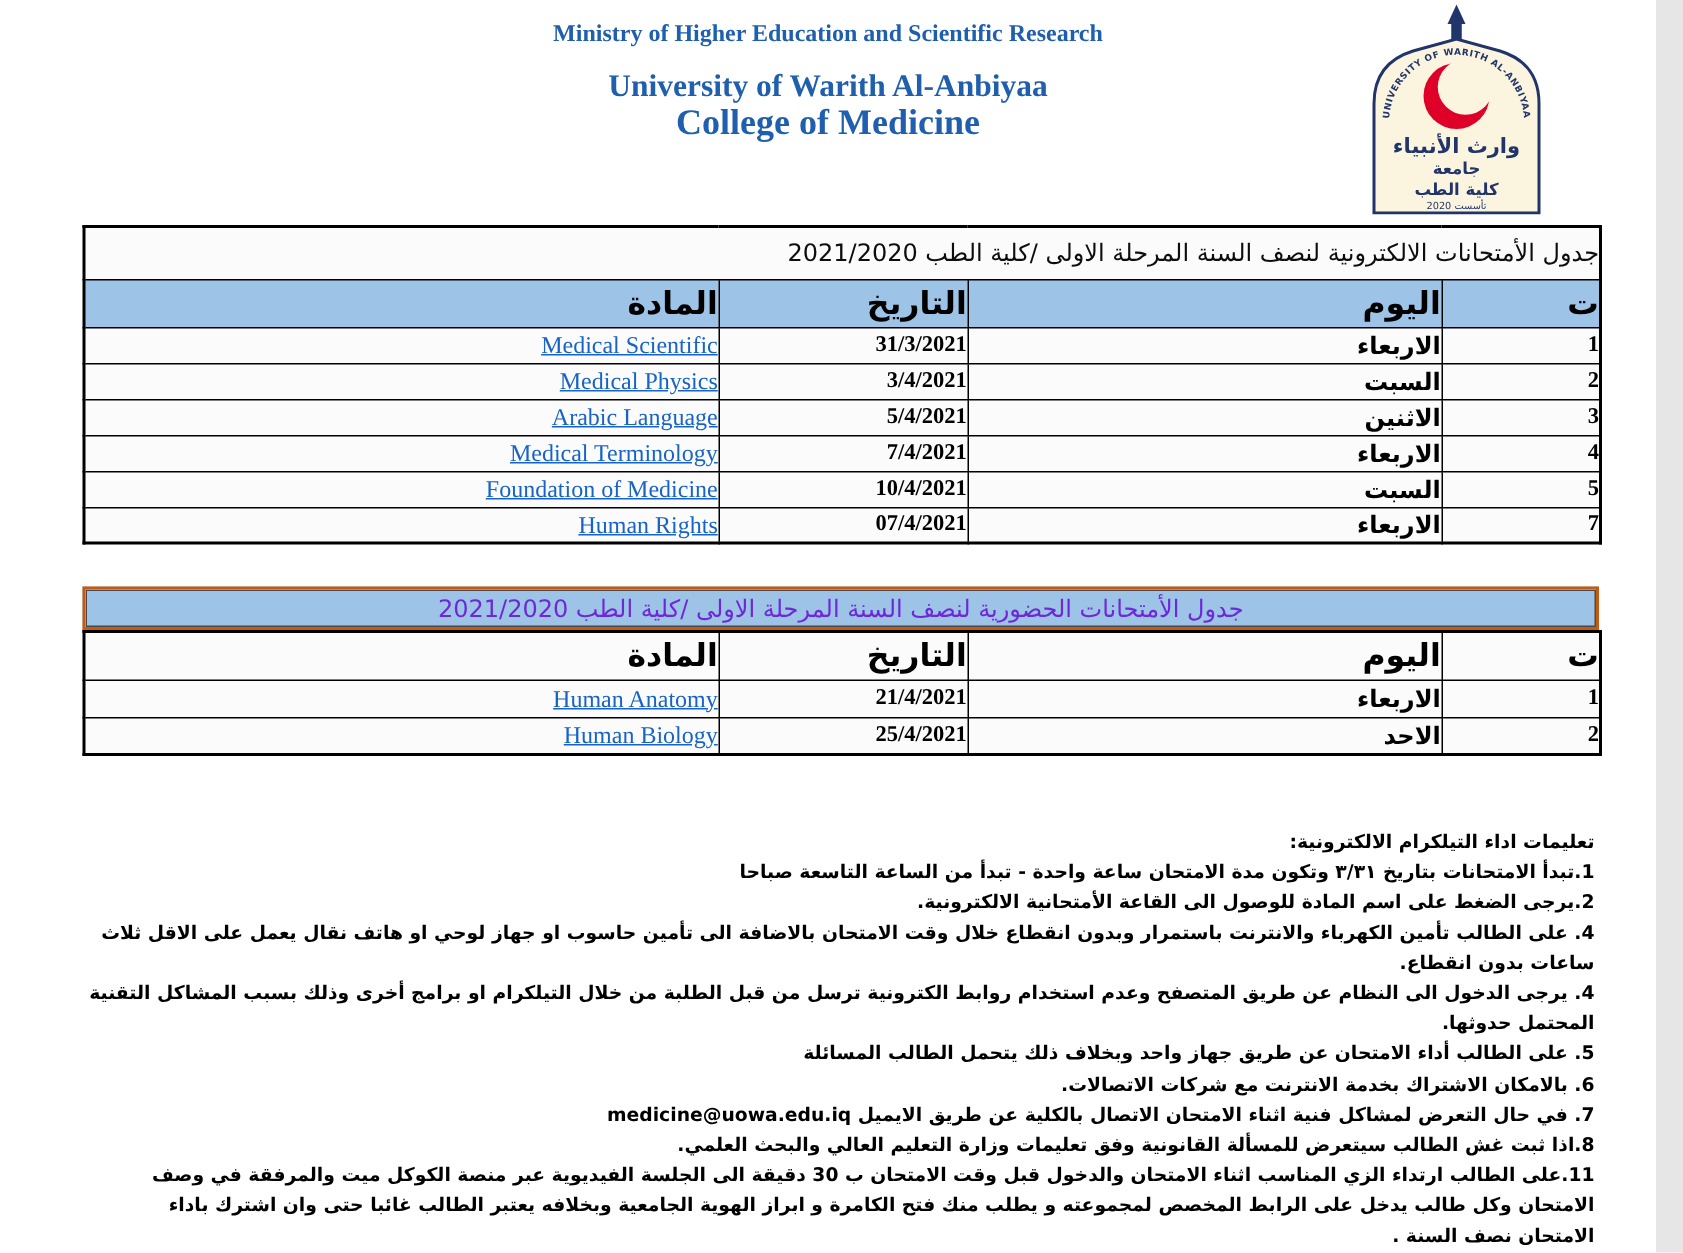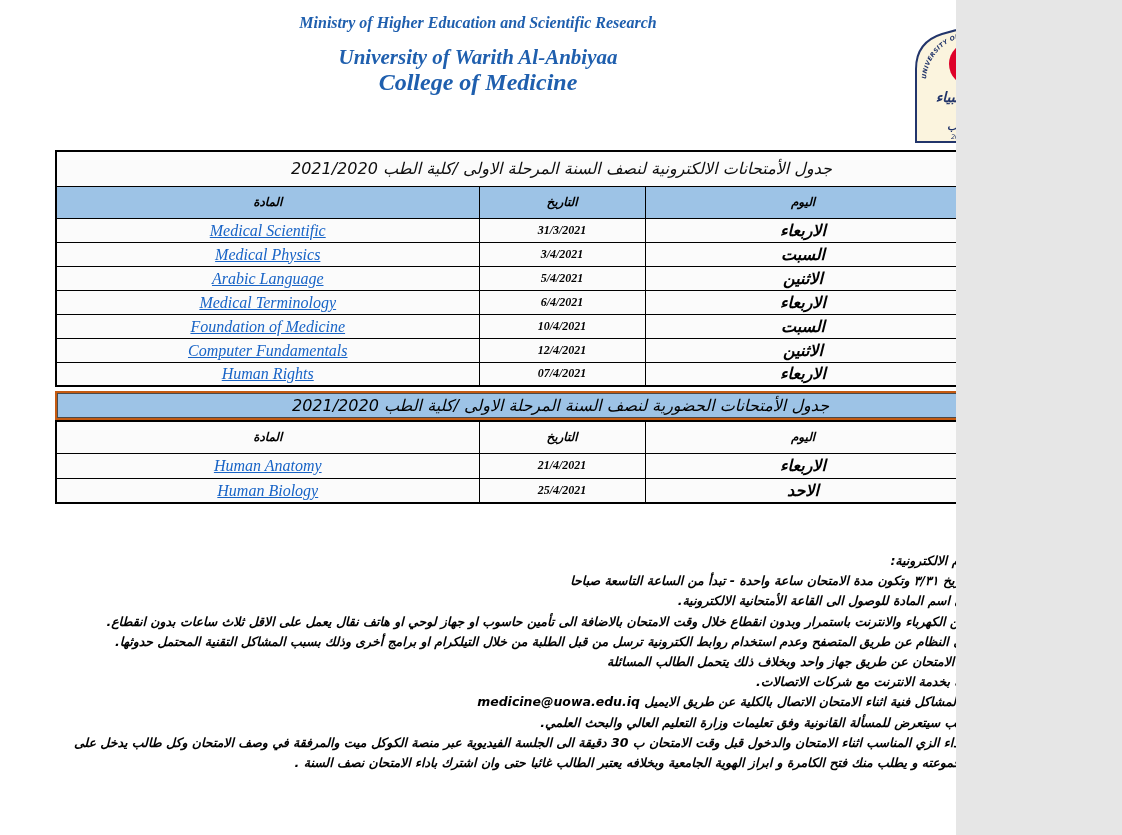--- a/index.html
+++ b/index.html
@@ -1,52 +1,52 @@
 <!DOCTYPE html>
 <html><head>
 <meta charset="utf-8">
 <style>
   * { margin:0; padding:0; box-sizing:border-box; }
   body { background:#e6e6e6; }
   #page {
-    position:relative; width:956px; height:835px; background:#ffffff;
-    font-family:"DejaVu Sans", sans-serif; overflow:hidden;font-style:italic;
+    position:relative; width:1104px; height:835px; background:#ffffff;
+    font-family:"DejaVu Sans", sans-serif; overflow:hidden;
   }
 
   
   .doc-header { position:absolute; top:13px; left:0; width:100%; text-align:center;
     color:#1F5FAE; font-family:"Liberation Serif", serif; font-weight:bold; }
   .ministry  { font-size:16px; line-height:19px; }
   .university{ font-size:21px; line-height:25px; margin-top:13px; }
   .college   { font-size:24px; line-height:25px; }
 
   
   .logo { position:absolute; left:903px; top:3px; width:138px; height:140px; }
 
   
   table.exam { position:absolute; left:55px; border-collapse:collapse; table-layout:fixed;
     width:1011px; }
-  table.exam td { border:1px solid #000; text-align:center; vertical-align:middle;
+  table.exam td { border:1px solid #000; text-align:right; vertical-align:middle;
     background:#FBFBFB; }
   table.exam { border:2px solid #000; }
   td.tbl-title { background:#9DC3E6; height:35px; font-size:16px; color:#0d0d0d; }
   #table1 td.col-head { background:#9DC3E6; }
-  td.col-head { height:32px; font-size:12px; font-weight:600; background:#FBFBFB; }
+  td.col-head { height:32px; font-size:21px; font-weight:600; background:#FBFBFB; }
   td.c-subject a { color:#1763C6; text-decoration:underline; cursor:pointer;
     font-family:"Liberation Serif", serif; font-size:16px; }
-  td.c-date { font-family:"Liberation Serif", serif; font-weight:bold; font-size:12px;margin-top:36px; }
+  td.c-date { font-family:"Liberation Serif", serif; font-weight:bold; font-size:15px;margin-top:36px; }
   td.c-day  { font-weight:bold; font-size:16px; }
   td.c-no   { font-family:"Liberation Serif", serif; font-weight:bold; font-size:15px; }
   tr.data td { height:24px; }
   #table2 tr.data td { height:25px; }
   #table1 { top:150px; }
 
   .table2-title { position:absolute; left:55px; top:391px; width:1011px; height:29px;
     background:#9DC3E6; border:2px solid #C55A11; box-shadow: inset 0 0 0 1px #4a4a4a;
-    text-align:center; line-height:25px; font-size:16px; color:#000000; }
+    text-align:center; line-height:25px; font-size:16px; color:#6d28d9; }
   #table2 { top:420px; }
 
   
   .instructions { position:absolute; top:551px; left:59px; width:1004px;
     direction:rtl; text-align:right; font-weight:bold; font-size:12.5px;
     color:#000; line-height:20.2px; }
   .inst-item { line-height:20.2px; }
 </style>
 </head>
 <body>
@@ -109,35 +109,29 @@
       <td class="c-no">2</td>
     </tr>
     <tr class="data">
       <td class="c-subject"><a>Arabic Language</a></td>
       <td class="c-date">5/4/2021</td>
       <td class="c-day" dir="rtl">الاثنين</td>
       <td class="c-no">3</td>
     </tr>
     <tr class="data">
       <td class="c-subject"><a>Medical Terminology</a></td>
-      <td class="c-date">6/4/2021</td>
+      <td class="c-date">7/4/2021</td>
       <td class="c-day" dir="rtl">الاربعاء</td>
       <td class="c-no">4</td>
     </tr>
     <tr class="data">
       <td class="c-subject"><a>Foundation of Medicine</a></td>
       <td class="c-date">10/4/2021</td>
       <td class="c-day" dir="rtl">السبت</td>
       <td class="c-no">5</td>
-    </tr>
-    <tr class="data">
-      <td class="c-subject"><a>Computer Fundamentals</a></td>
-      <td class="c-date">12/4/2021</td>
-      <td class="c-day" dir="rtl">الاثنين</td>
-      <td class="c-no">6</td>
     </tr>
     <tr class="data">
       <td class="c-subject"><a>Human Rights</a></td>
       <td class="c-date">07/4/2021</td>
       <td class="c-day" dir="rtl">الاربعاء</td>
       <td class="c-no">7</td>
     </tr>
   </tbody>
     </table>
 

